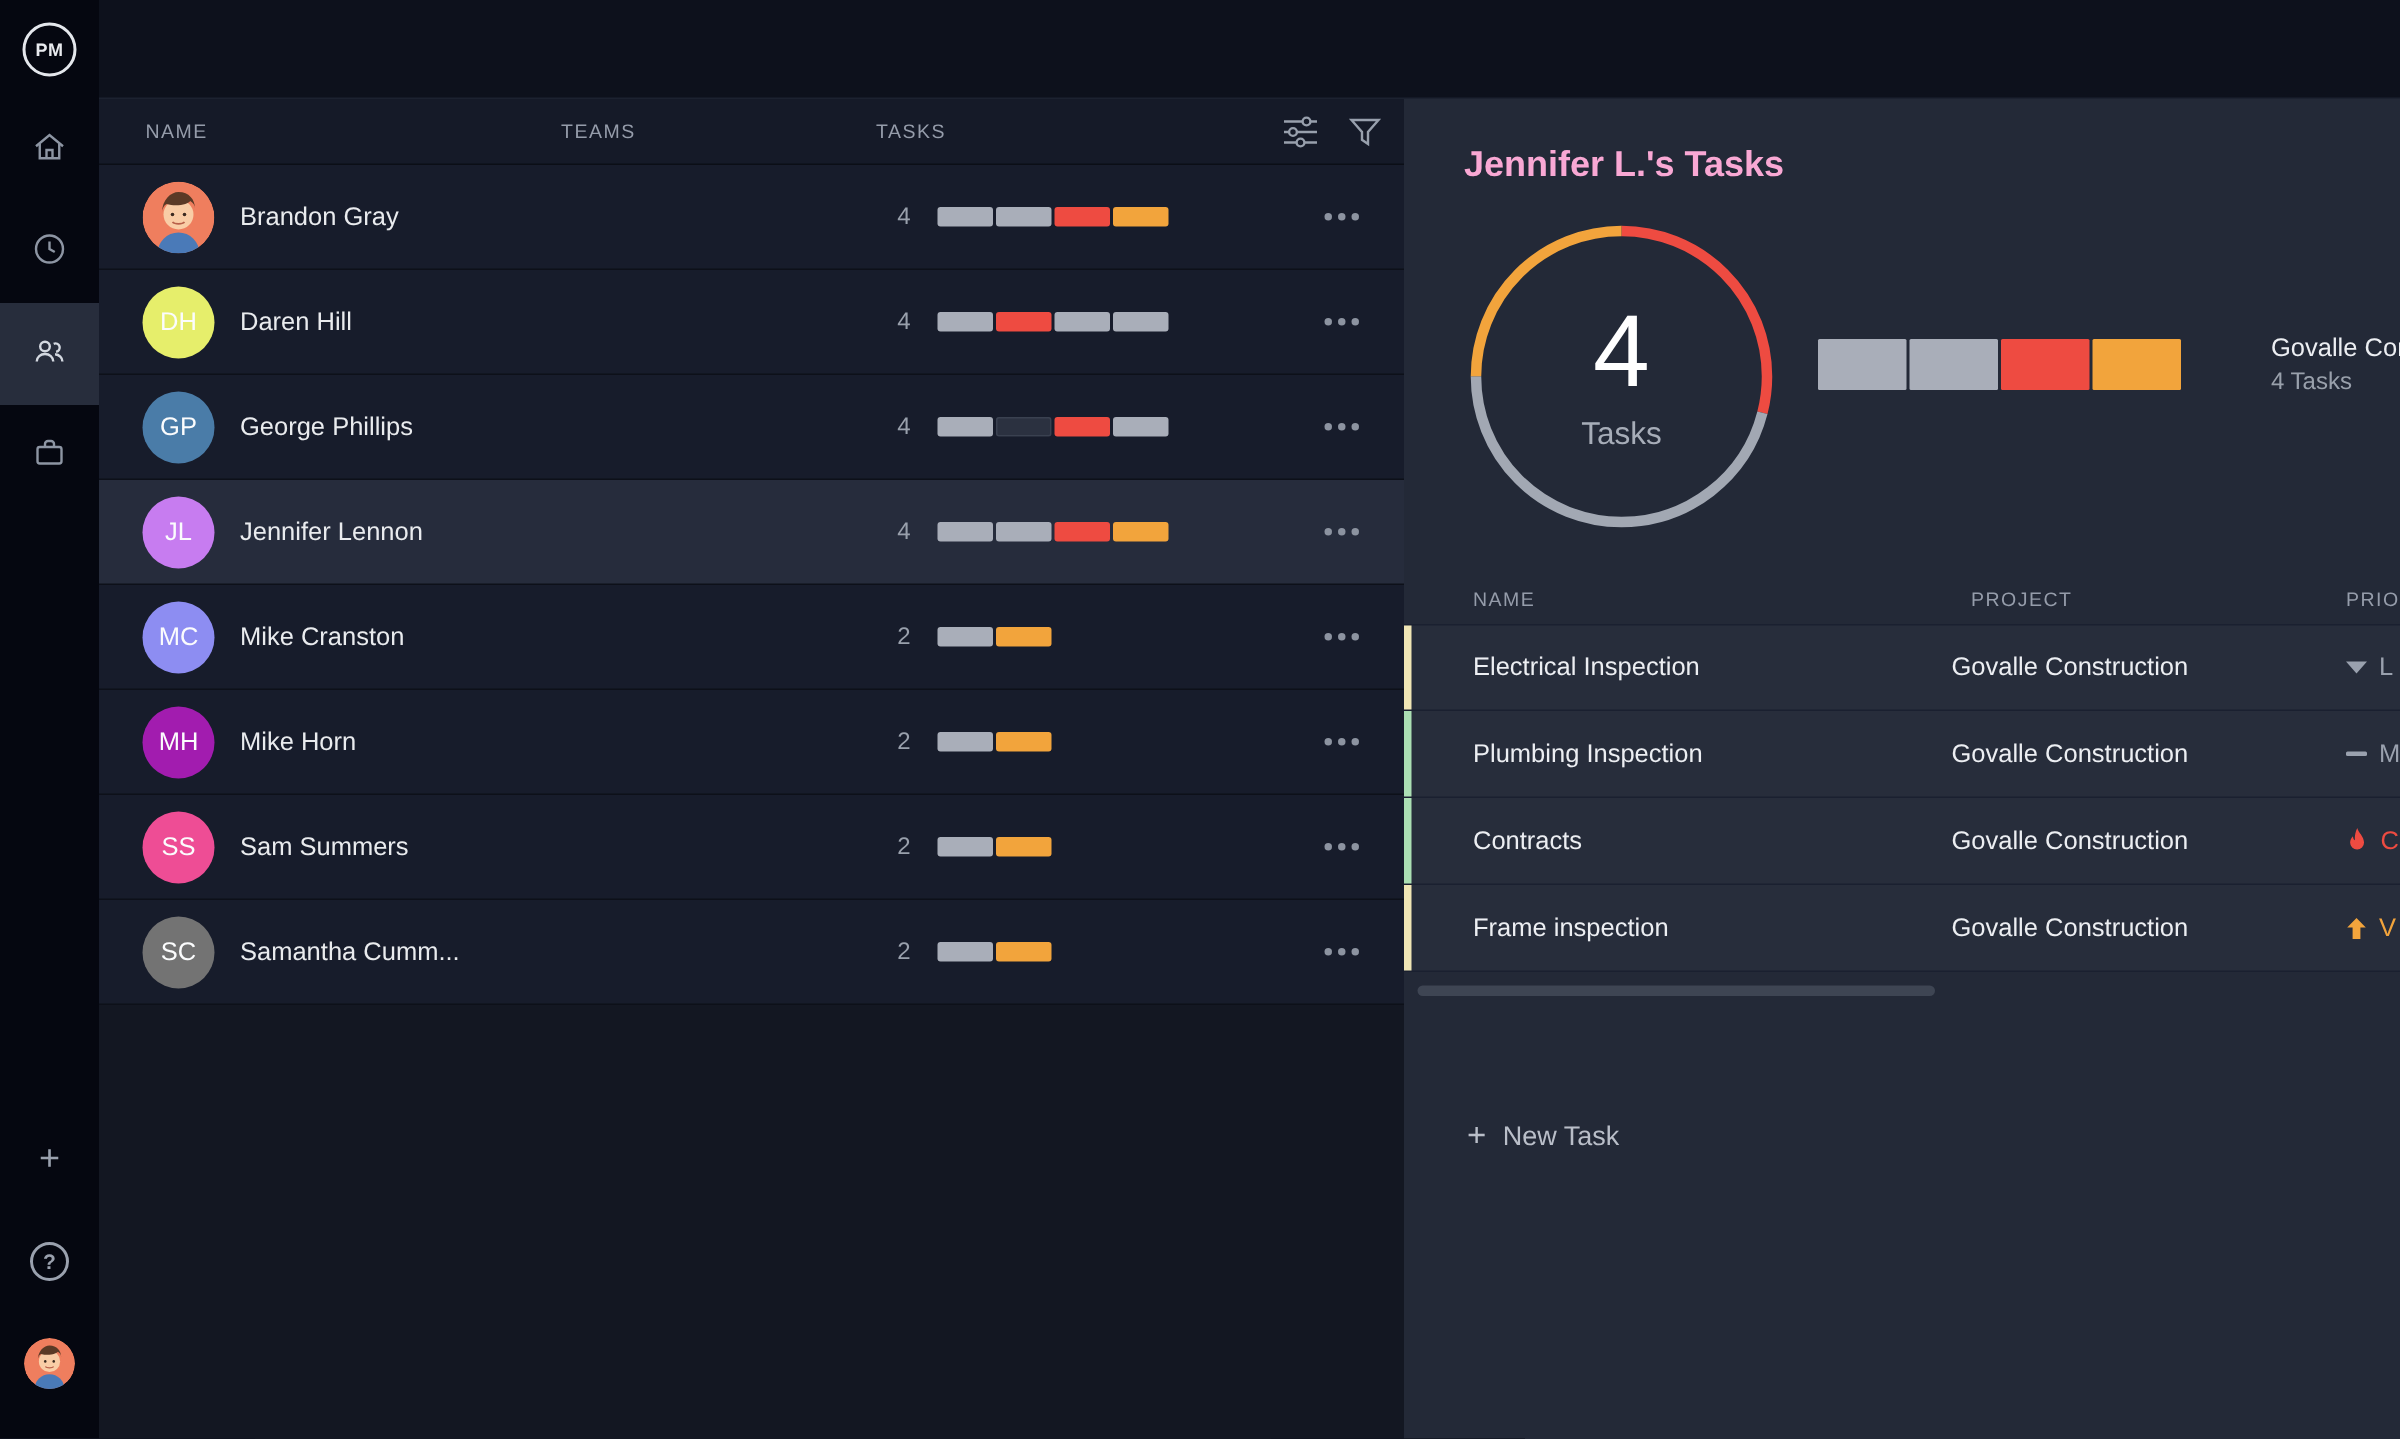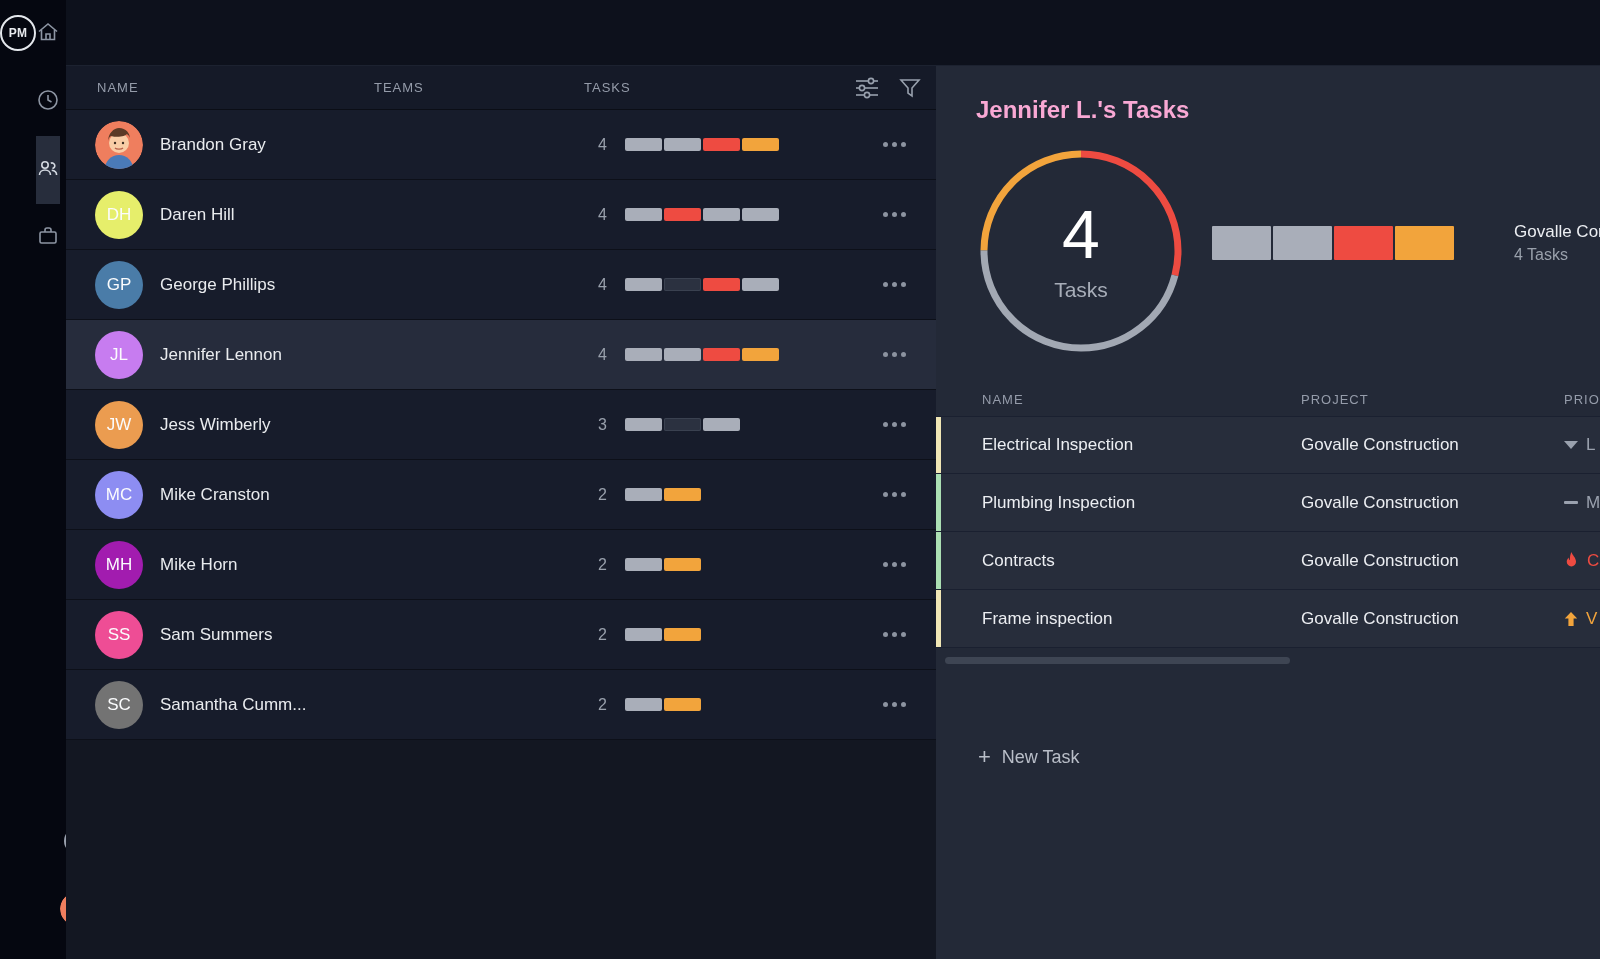--- a/index.html
+++ b/index.html
@@ -1,21 +1,21 @@
 <!DOCTYPE html>
 <html><head>
 <meta charset="utf-8">
 <style>
   * { margin:0; padding:0; box-sizing:border-box; }
   html,body { overflow:hidden; background:#131722; }
   body { width:1600px; height:959px; font-family:"Liberation Sans", sans-serif; }
   .app { width:1600px; height:959px; display:flex; }
 
   
-  .sidebar { width:66px; background:#050710; display:flex; flex-shrink:0; }
+  .sidebar { width:66px; background:#050710; display:flex; flex-direction:column; flex-shrink:0; }
   .logo-box { height:66px; display:flex; align-items:center; justify-content:center; cursor:pointer; }
   .logo-circle { width:36px; height:36px; border:2px solid #e4e7ec; border-radius:50%; display:flex; align-items:center; justify-content:center; color:#e8eaee; font-size:12px; font-weight:bold; letter-spacing:.3px; }
   .nav-item { height:68px; display:flex; align-items:center; justify-content:center; cursor:pointer; }
   .nav-item.active { background:#272d3c; }
   .nav-item svg { stroke:#8d95a3; }
   .nav-item.active svg { stroke:#d3d8e0; }
   .sidebar-bottom { margin-top:auto; padding-bottom:16px; display:flex; flex-direction:column; }
   .sb-item { height:68px; display:flex; align-items:center; justify-content:center; cursor:pointer; }
   .plus-glyph { color:#9aa1ae; font-size:24px; font-weight:300; line-height:1; }
   .help-circle { width:26px; height:26px; border:2px solid #9aa1ae; border-radius:50%; color:#9aa1ae; font-size:14px; font-weight:bold; display:flex; align-items:center; justify-content:center; }
@@ -64,21 +64,21 @@
   .donut-label { color:#a7adb8; font-size:21px; margin-top:10px; }
   .dist-group { display:flex; align-items:center; margin-left:28px; margin-top:-16px; }
   .dist-bar { display:flex; gap:2px; }
   .dist-bar .seg { width:59px; height:34px; border-radius:1px; }
   .dist-legend { margin-left:60px; white-space:nowrap; }
   .legend-title { color:#eceef2; font-size:17px; }
   .legend-sub { color:#99a0ab; font-size:16px; margin-top:4px; }
 
   .task-table { margin-top:24px; }
   .t-header { height:38px; position:relative; }
-  .th-name { left:46px; } .th-project { left:365px; } .th-priority { left:628px; }
+  .th-name { left:46px; } .th-project { left:378px; } .th-priority { left:628px; }
   .task-row { height:58px; background:#272d3b; border-bottom:1px solid #1a2030; display:flex; align-items:center; position:relative; cursor:pointer; }
   .task-row:first-of-type { border-top:1px solid #1a2030; }
   .task-strip { position:absolute; left:0; top:0; bottom:0; width:5px; }
   .t-name { margin-left:46px; width:319px; color:#eceef2; font-size:17px; }
   .t-project { color:#eceef2; font-size:17px; }
   .t-priority { position:absolute; left:628px; width:220px; display:flex; align-items:center; gap:8px; }
   .pr-icon { display:inline-flex; align-items:center; }
   .pr-icon.tri { width:0; height:0; border-left:7px solid transparent; border-right:7px solid transparent; border-top:8px solid currentColor; }
   .pr-icon.minus { width:14px; height:3.5px; border-radius:1px; background:currentColor; }
   .pr-label { font-size:17px; }
@@ -259,39 +259,20 @@
                 <div class="seg" style="background: rgb(238, 75, 65);"></div>
                 <div class="seg" style="background: rgb(242, 164, 60);"></div>
               </div>
               <div class="m-menu">
                 <span class="dot"></span>
                 <span class="dot"></span>
                 <span class="dot"></span>
               </div>
             </div>
 
-            <div class="member-row">
-              <div class="m-avatar">
-
-                <span class="avatar-initials" style="background: rgb(235, 156, 80);">JW</span>
-              </div>
-              <div class="m-name">Jess Wimberly</div>
-              <div class="m-teams"></div>
-              <div class="m-count">3</div>
-              <div class="m-bar">
-                <div class="seg" style="background: rgb(169, 174, 185);"></div>
-                <div class="seg" style="background: rgb(43, 49, 64); box-shadow: rgb(58, 65, 80) 0px 0px 0px 1px inset;"></div>
-                <div class="seg" style="background: rgb(169, 174, 185);"></div>
-              </div>
-              <div class="m-menu">
-                <span class="dot"></span>
-                <span class="dot"></span>
-                <span class="dot"></span>
-              </div>
-            </div>
 
 
             <div class="member-row">
               <div class="m-avatar">
 
                 <span class="avatar-initials" style="background: rgb(141, 141, 242);">MC</span>
               </div>
               <div class="m-name">Mike Cranston</div>
               <div class="m-teams"></div>
               <div class="m-count">2</div>

